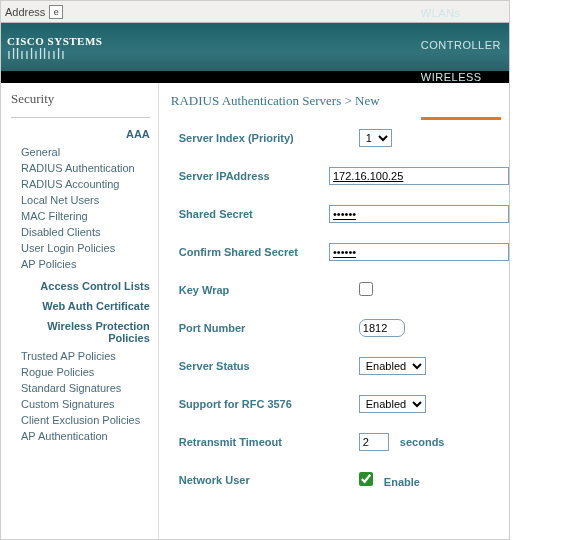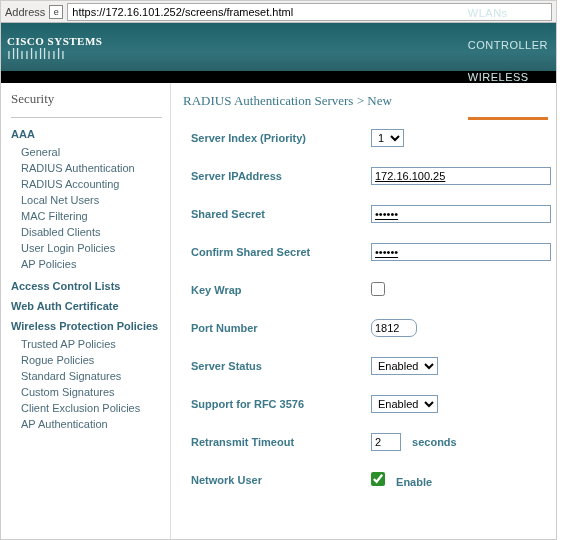--- a/index.html
+++ b/index.html
@@ -1,36 +1,36 @@
 <!DOCTYPE html>
 <html><head>
   <meta charset="utf-8">
   <style>
     * { margin:0; padding:0; box-sizing:border-box; font-family:Verdana,Arial,sans-serif; }
     body { font-size:11px; color:#333; background:#fff; }
-    .wrap { width:557px; height:540px; overflow:hidden; background:#f9f9f7; border:1px solid #ccc; }
+    .wrap { width:510px; height:540px; overflow:hidden; background:#f9f9f7; border:1px solid #ccc; }
     .addr-bar { height:22px; display:flex; align-items:center; border-bottom:1px solid #bbb; background:#f1f0ee; padding:0 4px; gap:4px; }
     .addr-label { font-size:11px; color:#444; }
     .addr-icon { width:14px; height:14px; border:1px solid #888; display:flex; align-items:center; justify-content:center; font-size:9px; background:#fff; }
     .addr-field { flex:1 1 auto; height:18px; display:flex; align-items:center; padding:0 4px; font-size:11px; color:#000; background:#fff; border:1px solid #aaa; }
     
     .topbar { height:48px; background:linear-gradient(#1e6169,#32737b 60%,#2a6168); display:flex; align-items:center; justify-content:space-between; padding:0 8px 0 6px; color:#fff; }
     .logo-box { display:flex; flex-direction:column; font-size:10px; line-height:1; }
     .logo-text { font-family:"Times New Roman",serif; font-size:11px; letter-spacing:0.5px; font-weight:bold; text-transform:uppercase; }
     .logo-bars { margin-top:3px; font-size:14px; letter-spacing:1px; line-height:0.6; color:#cfe5e5; }
     .topnav { display:flex; gap:18px; font-size:11px;flex-direction:column; }
     .topnav-item { color:#cde6e6; cursor:pointer; letter-spacing:0.5px; padding-bottom:2px; }
     .topnav-item.active { color:#fff; border-bottom:3px solid #e07a2b; }
     .topstrip { height:12px; background:#000; }
 
     .mainrow { display:flex; height:calc(540px - 22px - 48px - 12px); background:#fff; }
     .sidebar { width:170px; padding:8px 8px 0 10px; font-size:11px; border-right:1px solid #ddd; }
     .sidebar h3 { font-size:13px; color:#555; font-weight:normal; font-family:Verdana; margin-bottom:10px; }
     .sb-hr { border:none; border-top:1px solid #c8c8c8; margin:6px 0 10px 0; }
-    .sb-hd { font-weight:bold; color:#336679; margin:8px 0 4px 0; font-size:11px; cursor:pointer; }
+    .sb-hd { font-weight:bold; color:#336679; margin:8px 0 4px 0; font-size:11px; cursor:pointer;text-align:right; }
     .sb-link { display:block; color:#4a6b7a; padding:2px 0 2px 10px; cursor:pointer; font-size:11px; }
 
     .content { flex:1 1 auto; padding:10px 0 0 12px; overflow:hidden; }
     .page-title { color:#3b788a; font-size:13px; margin-bottom:14px; font-family:Verdana; }
     .form-row { display:flex; align-items:center; min-height:30px; margin-bottom:8px; }
     .form-label { width:180px; color:#3b788a; font-weight:bold; font-size:11px;margin-left:8px; }
     .form-ctrl select, .form-ctrl input[type=text], .form-ctrl input[type=password] { font-size:11px; font-family:Verdana,Arial; }
     .sel { border:1px solid #7f9db9; background:#fff; padding:1px 2px; }
     .txt { border:1px solid #7f9db9; background:#fff; padding:2px 3px; }
     .wide { width:180px;text-decoration:underline; }
@@ -38,23 +38,20 @@
     .chk { width:14px; height:14px; accent-color:#2a8f2a; }
     .side-label { margin-left:8px; color:#3b788a; font-weight:bold; font-size:11px; }
   </style>
 </head>
 <body>
 <div class="wrap">
 
 <div class="addr-bar">
   <span class="addr-label">Address</span>
   <span class="addr-icon">e</span>
-  <div class="addr-field">
-        <span>https://172.16.101.252/screens/frameset.html</span>
-      </div>
 </div>
 
 <div class="topbar">
   <div class="logo-box">
     <span class="logo-text">Cisco Systems</span>
     <span class="logo-bars">ıllıılıllıılı</span>
   </div>
   <div class="topnav">
     <span class="topnav-item">MONITOR</span>
     <span class="topnav-item">WLANs</span>

